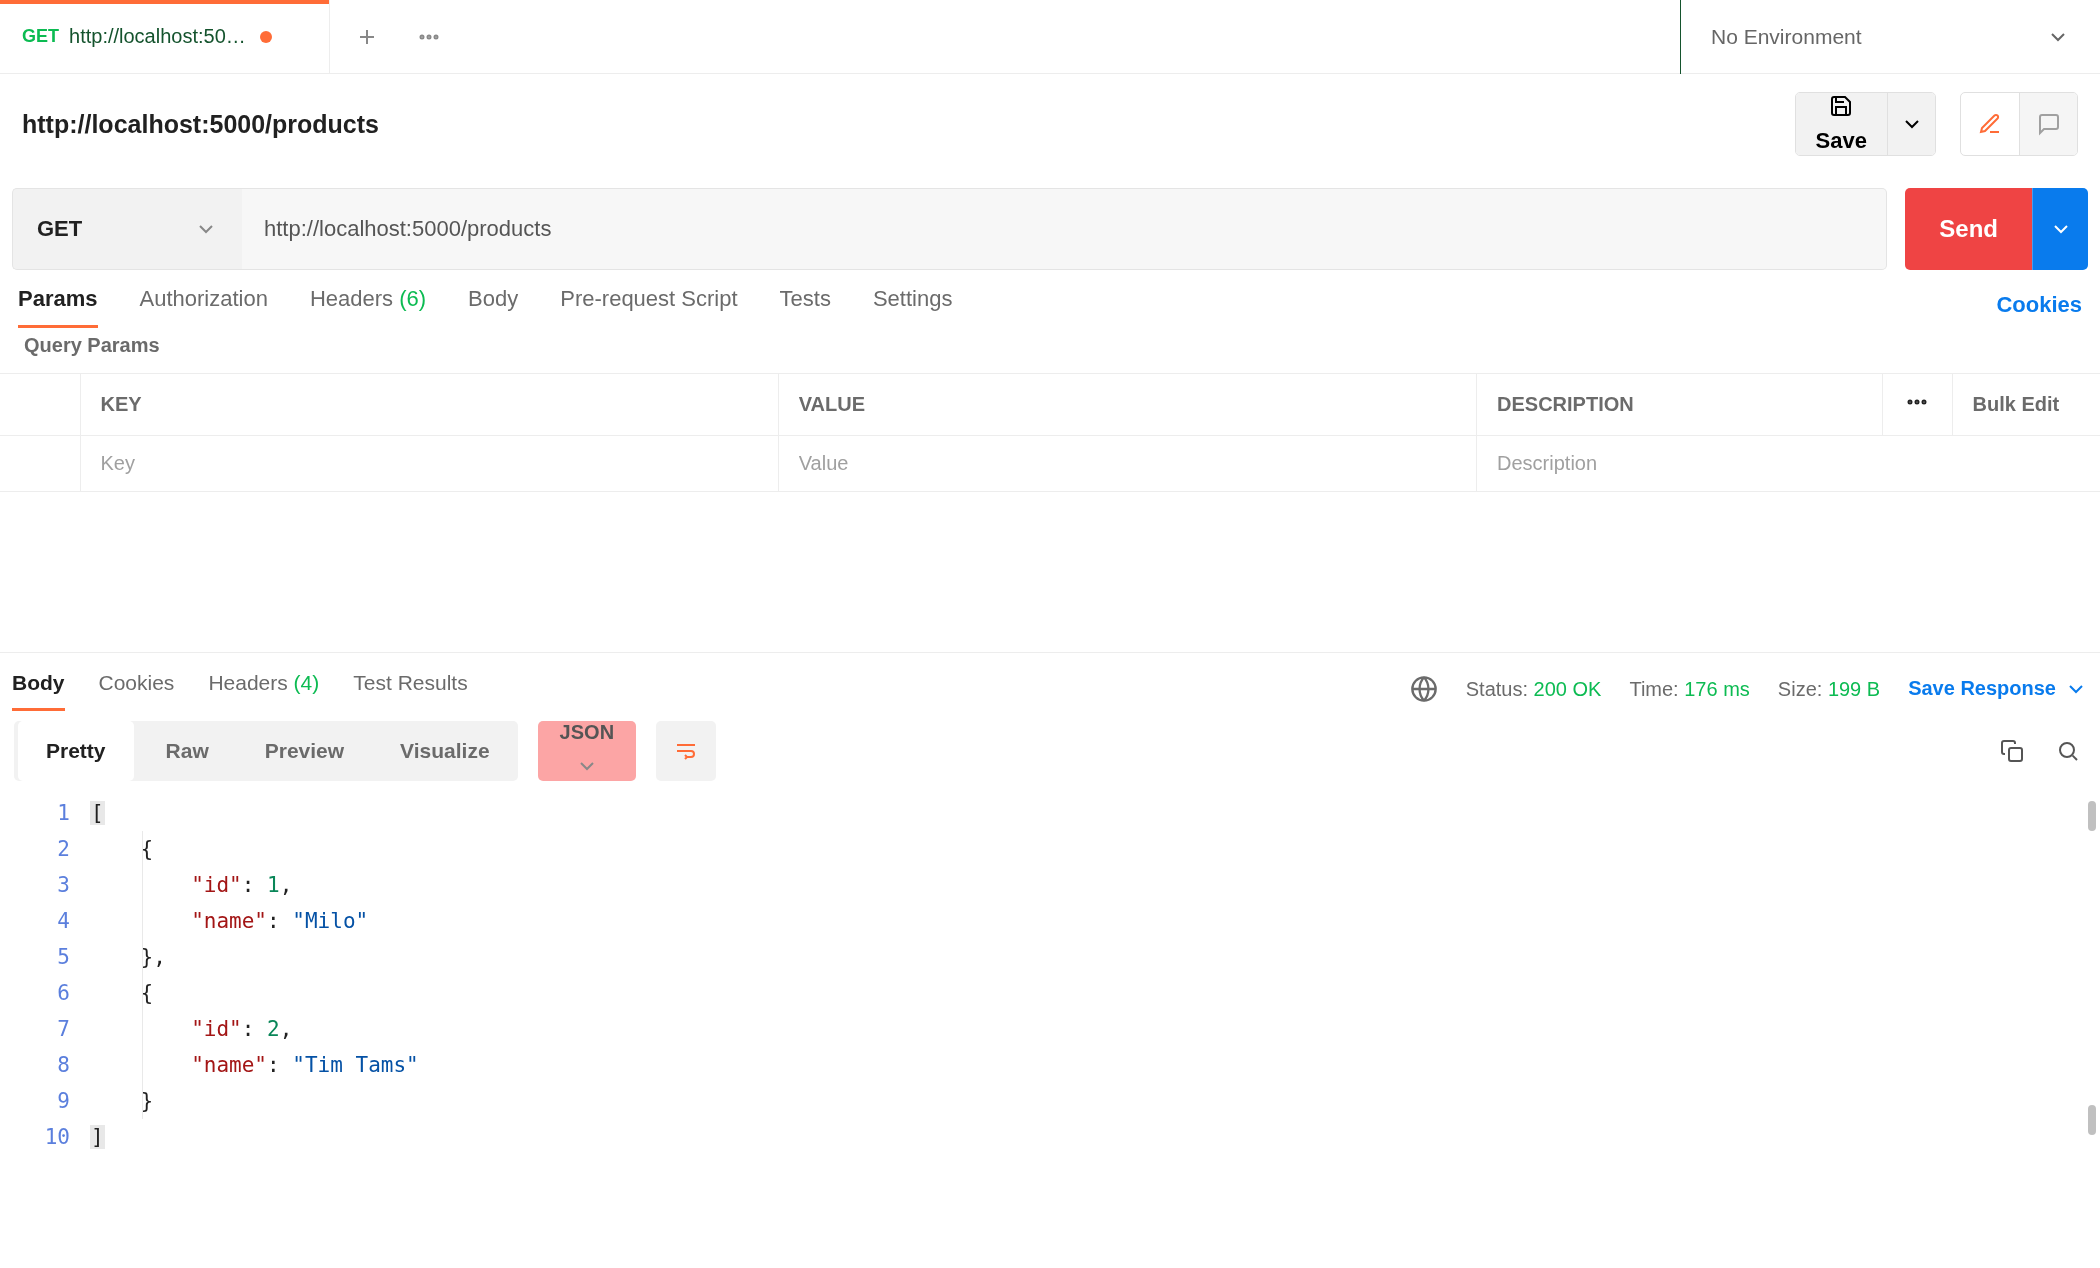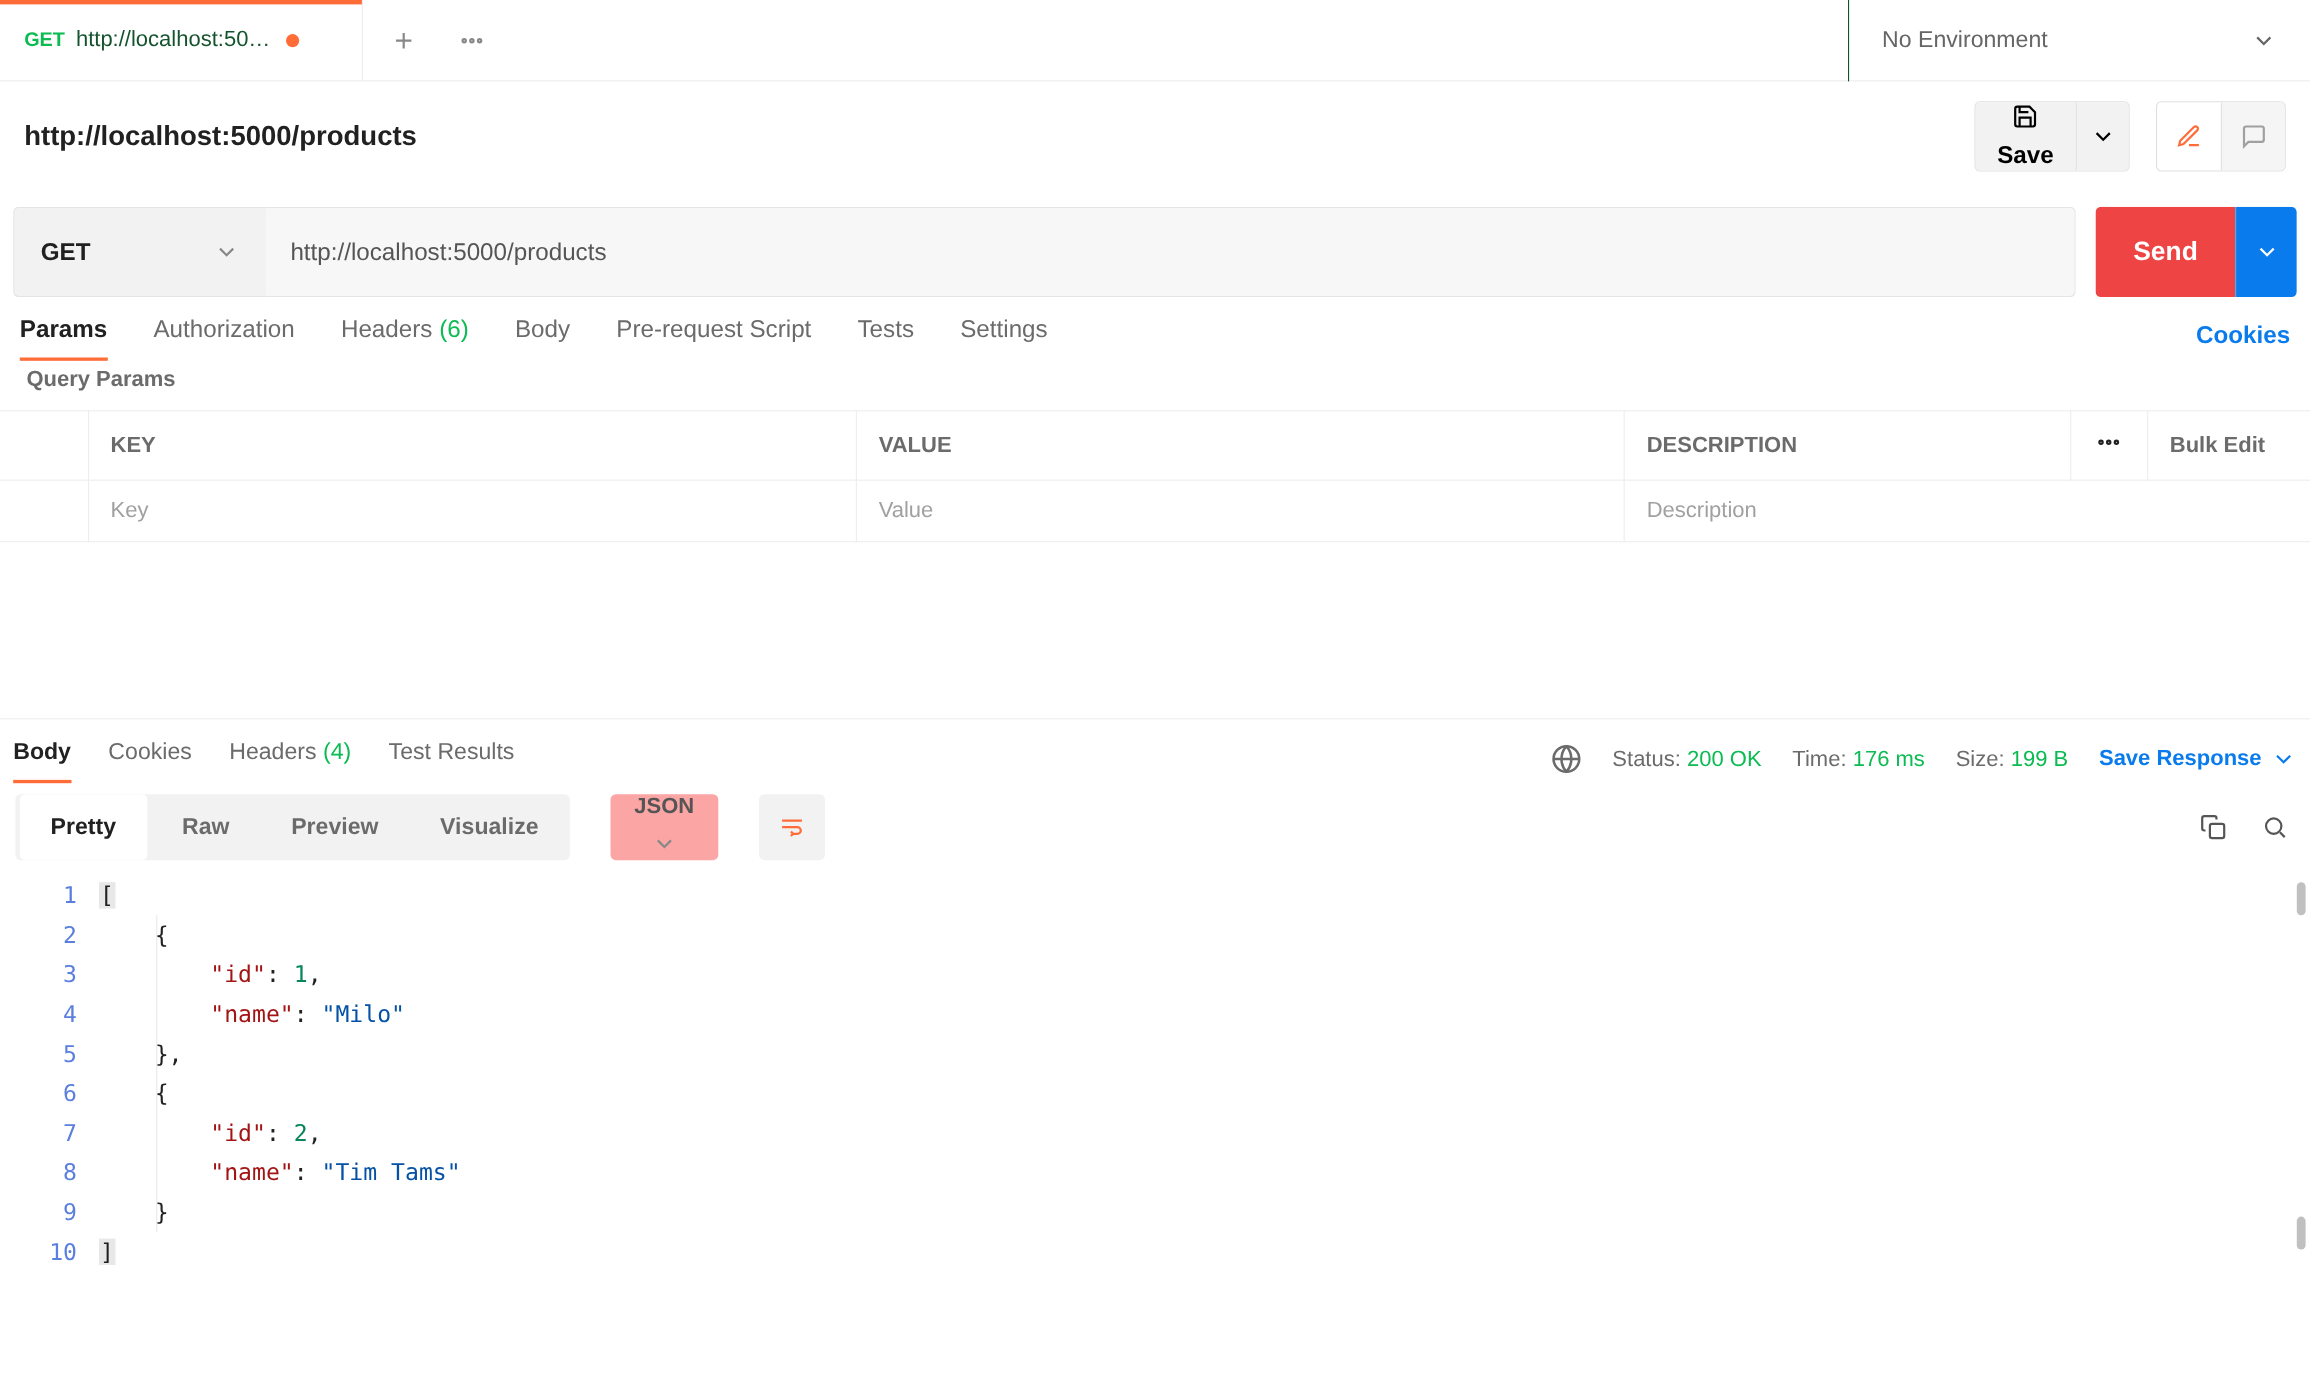--- a/index.html
+++ b/index.html
@@ -198,21 +198,21 @@
 
   .resp-meta {
     margin-left: auto; display: flex; align-items: center;
     gap: 28px; color: #6b6b6b; font-size: 20px;
   }
   .resp-meta .ok { color: #0cbb52; }
   .resp-meta .save-resp { color: #097bed; font-weight: 600; cursor: pointer; display: flex; gap: 8px;}
   .resp-meta .globe { width: 28px; height: 28px; }
 
   .resp-toolbar {
-    display: flex; align-items: center; gap: 37px; padding: 14px 14px 8px; justify-content: space-between;
+    display: flex; align-items: center; gap: 20px; padding: 14px 14px 8px; justify-content: space-between;
   }
   .pillgroup {
     display: flex;
     background: #f2f2f2;
     border-radius: 5px;
     overflow: hidden;
     height: 60px;
     align-items: center;
   }
   .pillgroup .pill {

